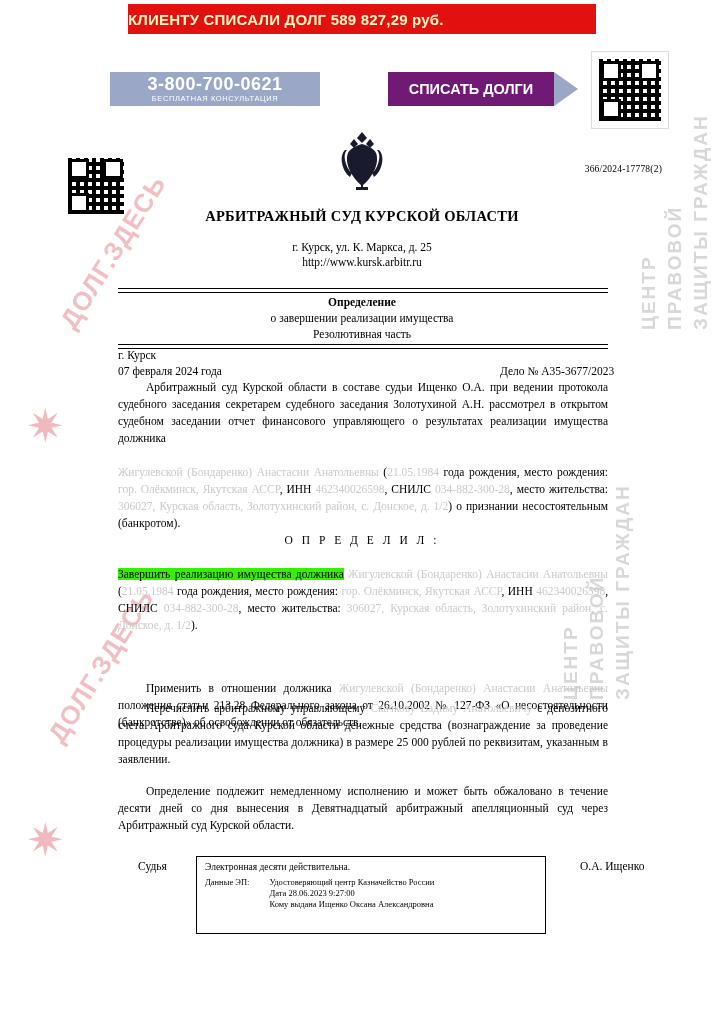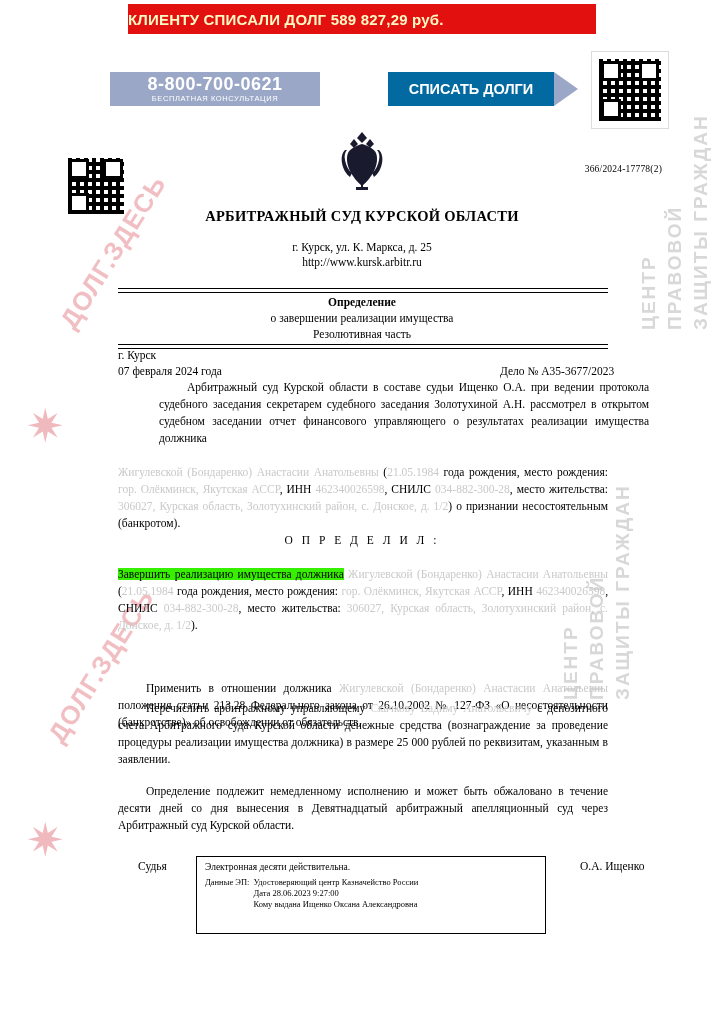--- a/index.html
+++ b/index.html
@@ -65,21 +65,21 @@
     left: 388px;
     width: 196px;
     height: 34px;
   }
   .cta-body {
     position: absolute;
     left: 0;
     top: 0;
     width: 166px;
     height: 34px;
-    background: #0369a1;
+    background: #701a75;
     color: #fff;
     font-family: "Liberation Sans", sans-serif;
     font-weight: bold;
     font-size: 14.5px;
     display: flex;
     align-items: center;
     justify-content: center;
   }
   .cta-tip {
     position: absolute;
@@ -253,21 +253,21 @@
     position: absolute;
     left: 118px;
     width: 490px;
     font-size: 11.5px;
     line-height: 17px;
     text-align: justify;
     text-indent: 28px;
   }
   .para.no-ind { text-indent: 0; }
 
-  .p1 { top: 379px; margin-left: 41px; }
+  .p1 { top: 379px; }
   .p2 { top: 464px; }
   .resolved {
     position: absolute;
     left: 0; right: 0;
     top: 534px;
     text-align: center;
     font-size: 11.5px;
     letter-spacing: 3px;
   }
   .p3 { top: 566px; }
@@ -311,33 +311,33 @@
   .sig-box .title {
     font-size: 9.5px;
     margin-bottom: 4px;
   }
   .sig-box .row {
     display: flex;
   }
   .sig-box .row .k {
     font-weight: normal;
     white-space: nowrap;
-    margin-right: 4px;
+    margin-right: 20px;
   }
   .sig-box .lines div { white-space: nowrap; }
 </style>
 </head>
 <body>
 
 <div class="banner">
   <span>КЛИЕНТУ СПИСАЛИ ДОЛГ 589 827,29 руб.</span>
 </div>
 
 <div class="phone-box">
-  <div class="num">8-800-700-0621</div>
+  <div class="num">3-800-700-0621</div>
   <div class="sub">БЕСПЛАТНАЯ КОНСУЛЬТАЦИЯ</div>
 </div>
 
 <div class="cta-wrap">
   <div class="cta-body">СПИСАТЬ ДОЛГИ</div>
   <div class="cta-tip"></div>
 </div>
 
 <div class="qr qr-top">
   <div class="qr-inner-box" style="left:2px;top:2px;"></div>

